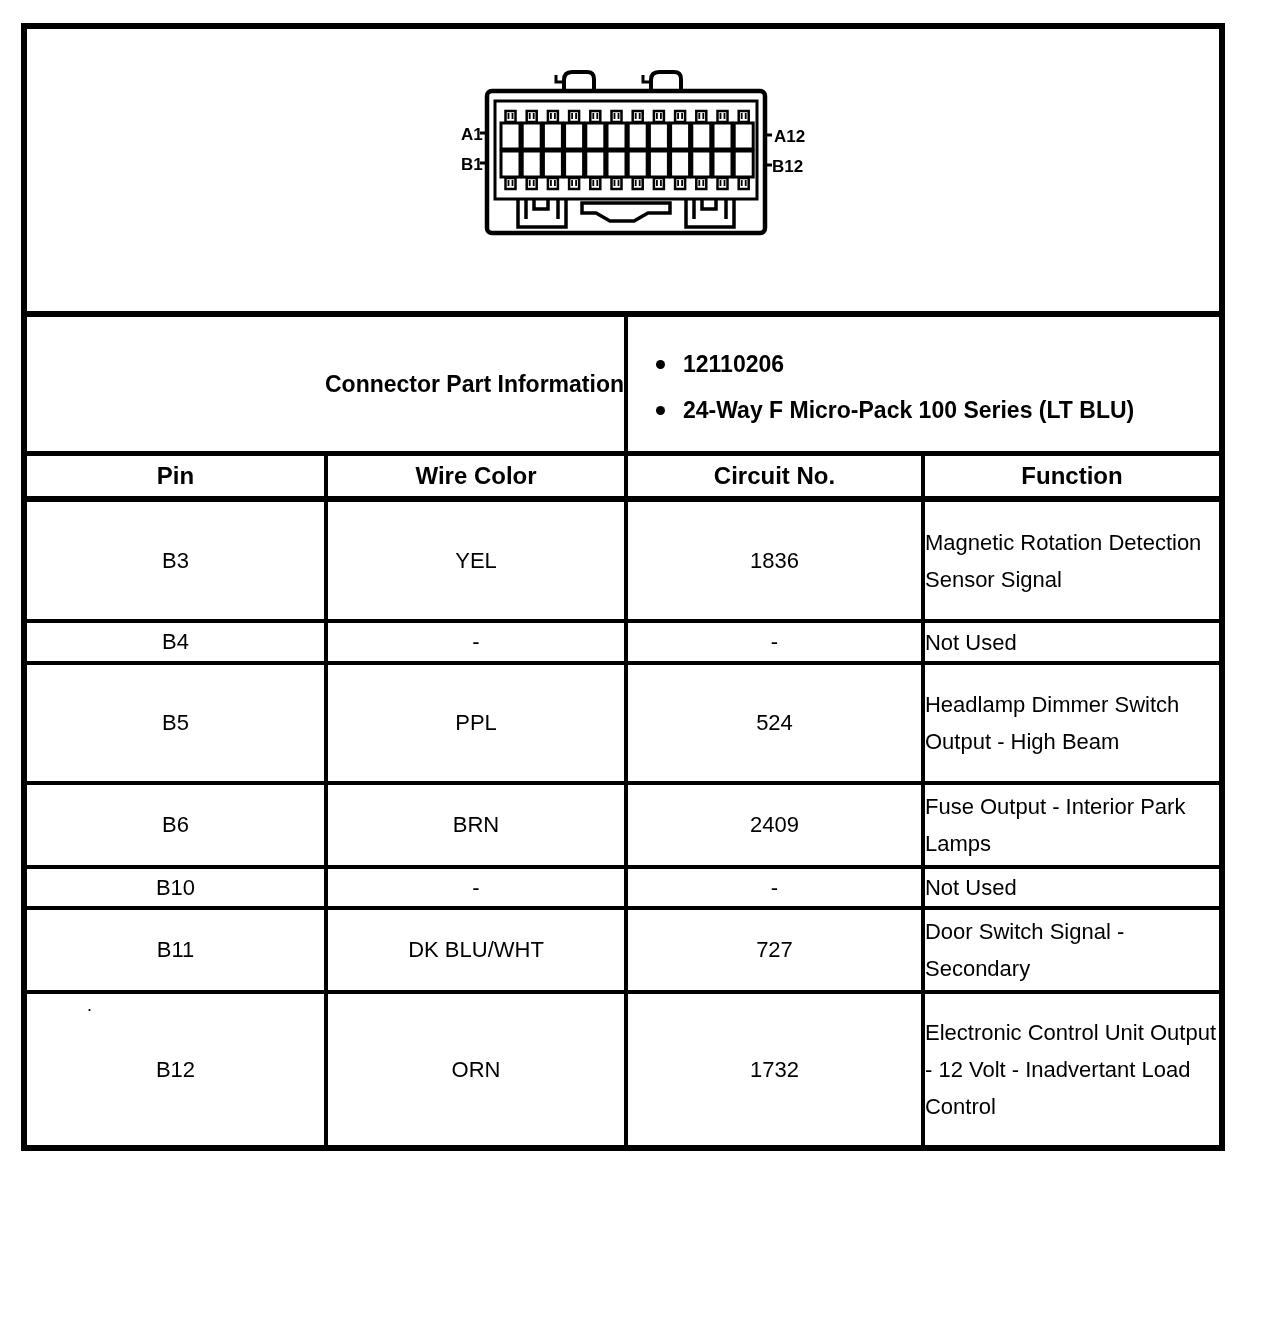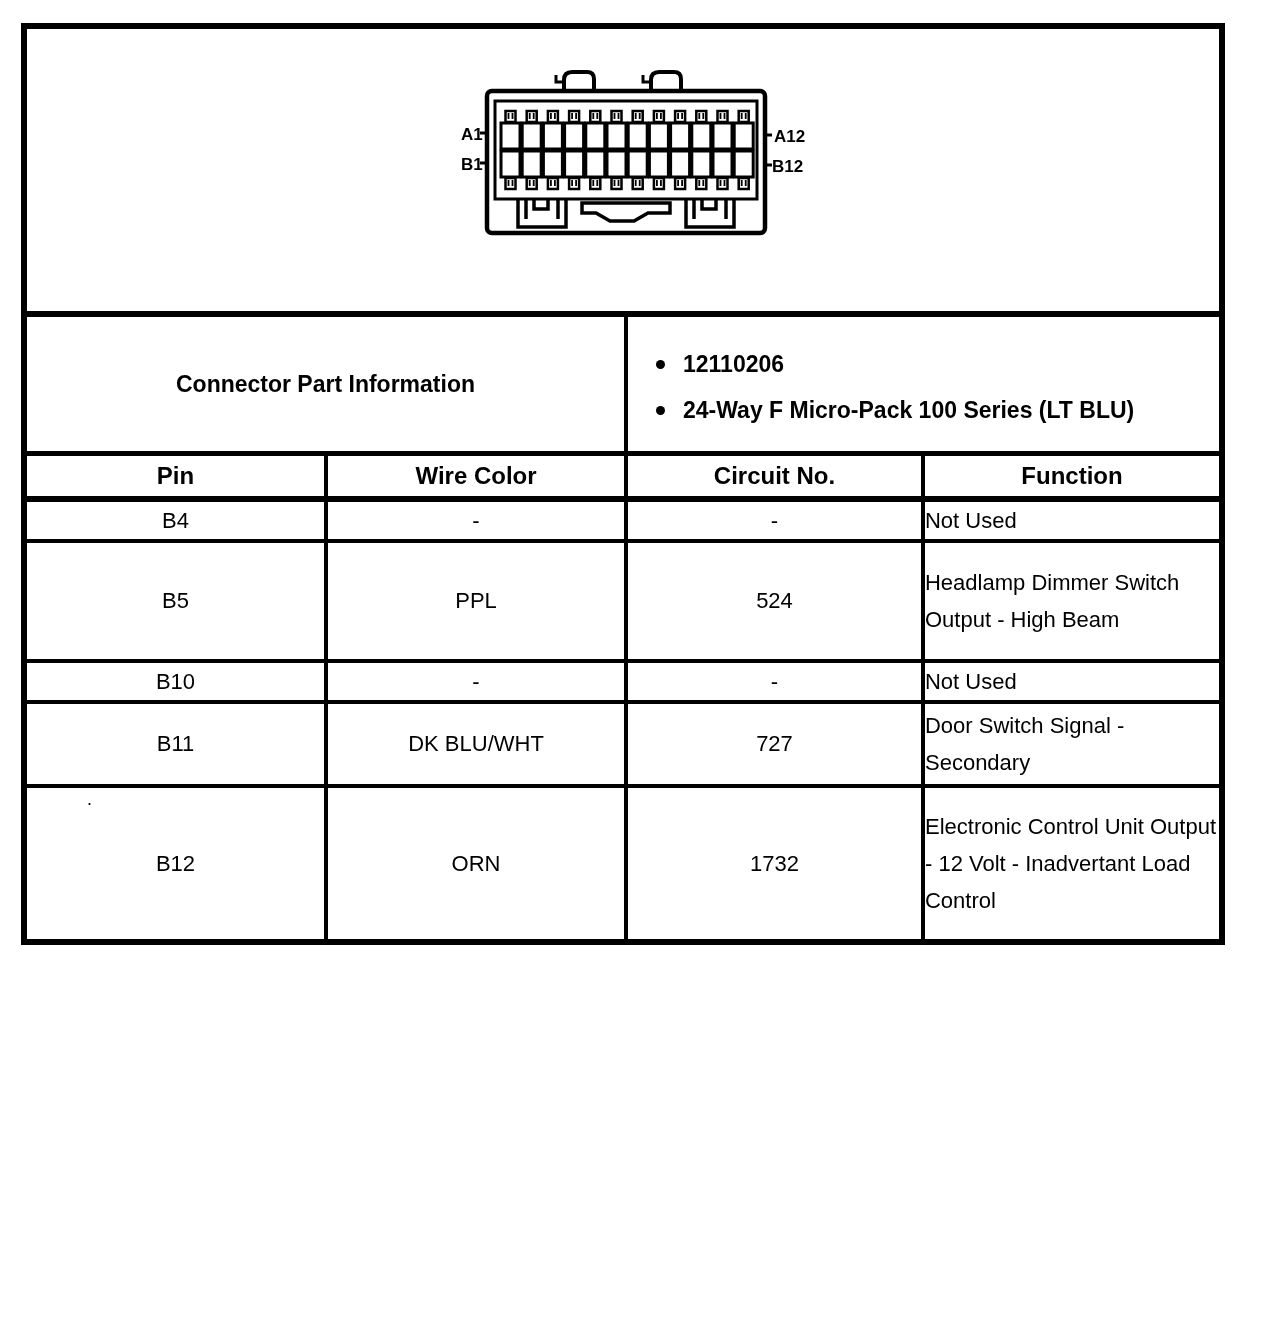--- a/index.html
+++ b/index.html
@@ -16,21 +16,21 @@
   }
   table.conn td,table.conn th{
     border:4px solid #000;padding:0;vertical-align:middle;overflow:hidden;
   }
   
   tr.row-image td{border-bottom:6px solid #000;height:282px;vertical-align:top;}
   .diagram-wrap{display:flex;justify-content:center;padding-top:38px;}
   .diagram-wrap svg{margin-left:26px;}
   
   tr.row-partinfo td{height:134px;border-bottom:5px solid #000;}
-  td.cell-partinfo-label{text-align:center;font-size:23px;font-weight:bold;}
+  td.cell-partinfo-label{text-align:right;font-size:23px;font-weight:bold;}
   td.cell-partinfo-values{vertical-align:top;}
   .partinfo-list{list-style:none;margin:0;padding:13px 8px 0 28px;}
   .partinfo-list li{display:flex;gap:18px;font-size:23px;font-weight:bold;line-height:38px;margin-bottom:8px;}
   .bullet{flex:0 0 auto;width:9px;height:9px;background:#000;border-radius:50%;margin-top:15px;}
   .li-text{max-width:465px;}
   
   tr.row-header th{
     height:40px;border-top:5px solid #f97316;border-bottom:6px solid #000;
     font-size:24px;font-weight:bold;text-align:center;
   }
@@ -168,31 +168,43 @@
         </td>
       </tr>
 
       <tr class="row-header">
         <th>Pin</th>
         <th>Wire Color</th>
         <th>Circuit No.</th>
         <th>Function</th>
       </tr>
 
+      <tr style="height:122px">
+        <td class="c-pin">B3</td>
+        <td class="c-wire">YEL</td>
+        <td class="c-circuit">1836</td>
+        <td class="c-func">Magnetic Rotation Detection Sensor Signal</td>
+      </tr>
       <tr style="height:42px">
         <td class="c-pin">B4</td>
         <td class="c-wire">-</td>
         <td class="c-circuit">-</td>
         <td class="c-func">Not Used</td>
       </tr>
       <tr style="height:120px">
         <td class="c-pin">B5</td>
         <td class="c-wire">PPL</td>
         <td class="c-circuit">524</td>
         <td class="c-func">Headlamp Dimmer Switch Output - High Beam</td>
+      </tr>
+      <tr style="height:84px">
+        <td class="c-pin">B6</td>
+        <td class="c-wire">BRN</td>
+        <td class="c-circuit">2409</td>
+        <td class="c-func">Fuse Output - Interior Park Lamps</td>
       </tr>
       <tr style="height:40px">
         <td class="c-pin">B10</td>
         <td class="c-wire">-</td>
         <td class="c-circuit">-</td>
         <td class="c-func">Not Used</td>
       </tr>
       <tr style="height:84px">
         <td class="c-pin">B11</td>
         <td class="c-wire">DK BLU/WHT</td>

